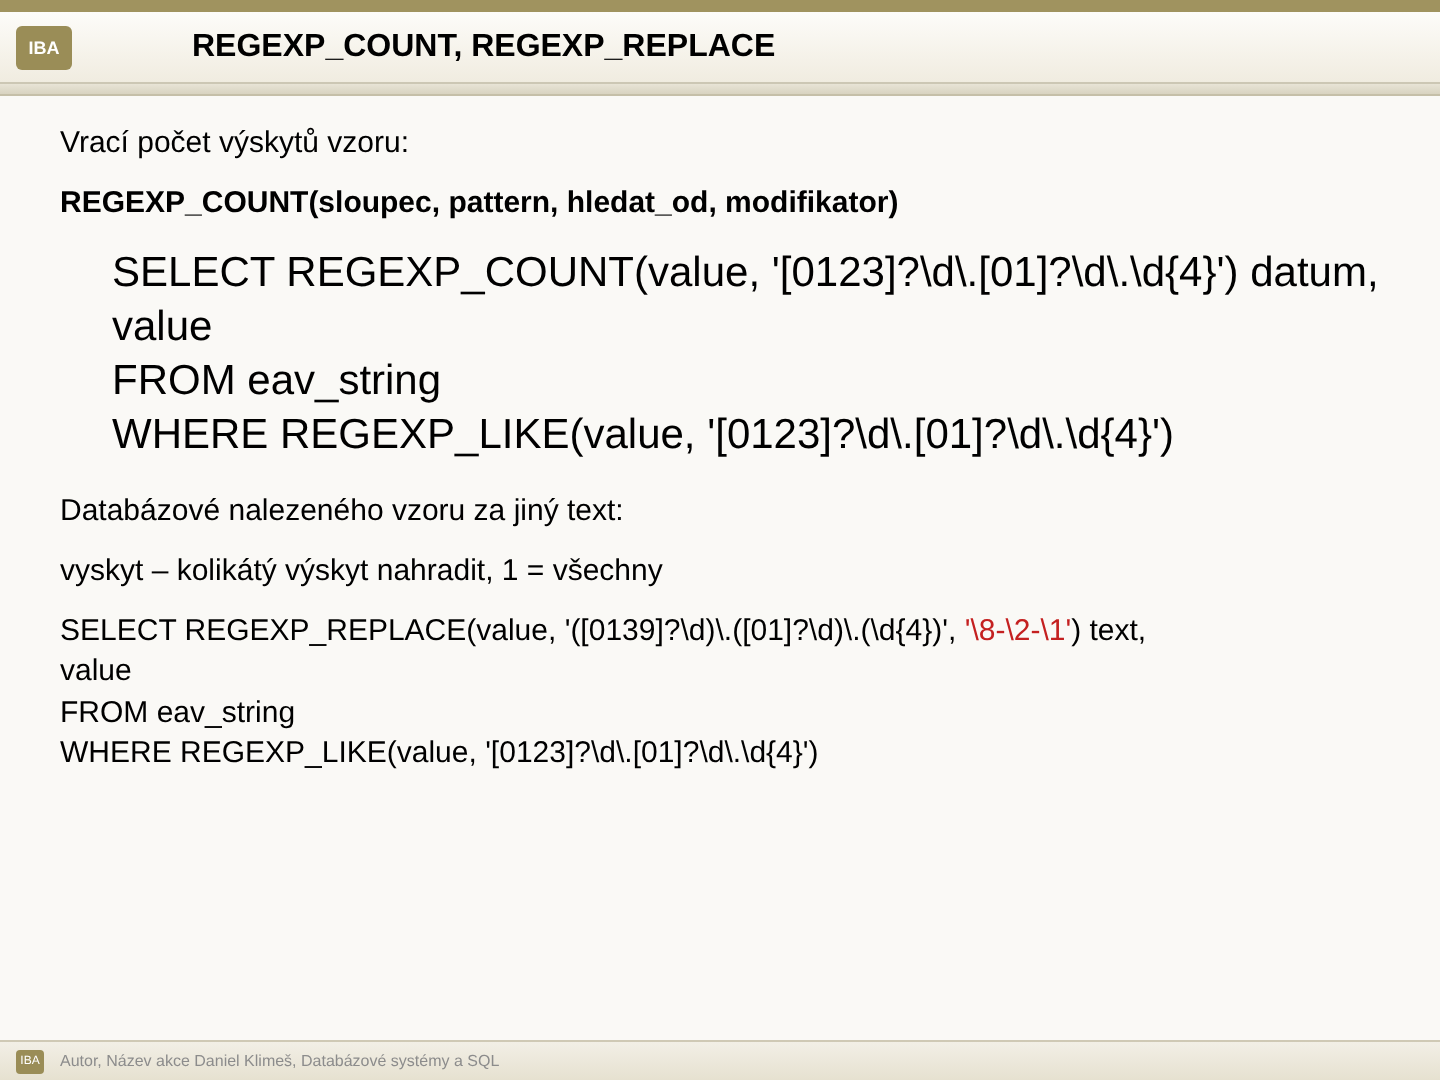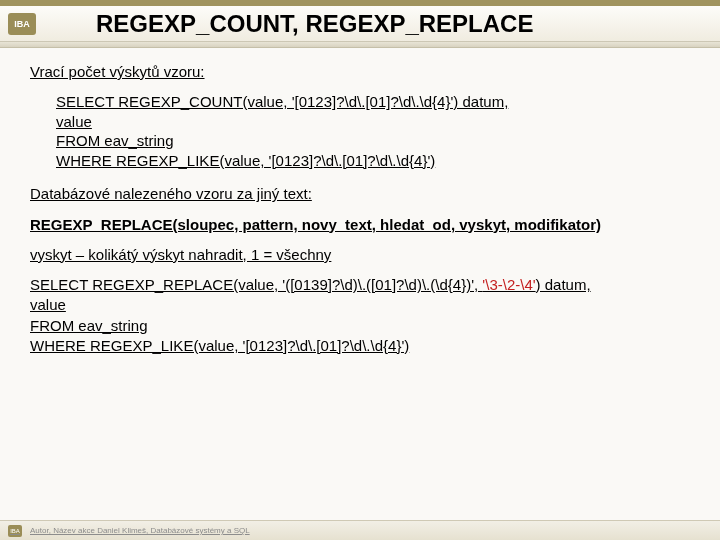--- a/index.html
+++ b/index.html
@@ -42,59 +42,57 @@
     font-weight: bold;
   }
   .uni-text {
     font-size: 8px;
     line-height: 9px;
     color: #9a8d57;
     letter-spacing: 0.3px;
   }
   .title-area {
     margin-left: 60px;
-    font-size: 24px;
+    font-size: 16px;
     font-weight: bold;
     color: #000;
   }
   .divider {
     height: 6px;
     background: linear-gradient(to bottom, #e8e4d6, #d8d3c0);
     border-bottom: 1px solid #c5bfa8;
   }
   .content {
     padding: 14px 16px 8px 30px;
     font-size: 15px;
     line-height: 1.35;
-    text-decoration: underline;
   }
   .content p { margin-bottom: 10px; }
   .bold { font-weight: bold; }
   .code-block {
     margin: 6px 0 14px 26px;
-    font-size: 15px;
+    font-size: 21px;
     line-height: 1.3;
   }
   .red { color: #c42020; }
   .section { margin-bottom: 6px; }
   .footer {
     position: absolute;
     bottom: 0;
     left: 0;
     right: 0;
     height: 20px;
     background: linear-gradient(to bottom, #f2efe6, #e6e1d0);
     border-top: 1px solid #cfc9b5;
     display: flex;
     align-items: center;
     padding: 0 8px;
     font-size: 8px;
     color: #8c8c8c;
     gap: 8px;
-    text-decoration: underline;
   }
   .footer-icon {
     width: 14px;
     height: 12px;
     background: #9a8d57;
     border-radius: 2px;
     color: #fff;
     font-size: 6px;
     display: flex;
     align-items: center;
@@ -112,36 +110,36 @@
   </div>
   <div class="title-area">REGEXP_COUNT, REGEXP_REPLACE</div>
 </div>
 
 <div class="divider"></div>
 
 <div class="content">
 
   <p class="section">Vrací počet výskytů vzoru:</p>
 
+  <p class="bold section">REGEXP_COUNT(sloupec, pattern, hledat_od, modifikator)</p>
 
   <div class="code-block">
     <div>SELECT REGEXP_COUNT(value, '[0123]?\d\.[01]?\d\.\d{4}') datum,</div>
     <div>value</div>
     <div>FROM eav_string</div>
     <div>WHERE REGEXP_LIKE(value, '[0123]?\d\.[01]?\d\.\d{4}')</div>
   </div>
 
   <p class="section">Databázové nalezeného vzoru za jiný text:</p>
-  <p class="bold section">REGEXP_REPLACE(sloupec, pattern, novy_text, hledat_od, vyskyt, modifikator)</p>
 
   <p class="section" style="margin-top:10px">vyskyt – kolikátý výskyt nahradit, 1 = všechny</p>
 
   <div class="section" style="margin-top:10px">
     <div>
-      <span>SELECT REGEXP_REPLACE(value, '([0139]?\d)\.([01]?\d)\.(\d{4})', </span><span class="red">'\3-\2-\4'</span><span>) datum,</span>
+      <span>SELECT REGEXP_REPLACE(value, '([0139]?\d)\.([01]?\d)\.(\d{4})', </span><span class="red">'\8-\2-\1'</span><span>) text,</span>
     </div>
     <div>value</div>
     <div>FROM eav_string</div>
     <div>WHERE REGEXP_LIKE(value, '[0123]?\d\.[01]?\d\.\d{4}')</div>
   </div>
 
 </div>
 
 <div class="footer">
   <div class="footer-icon">IBA</div>

